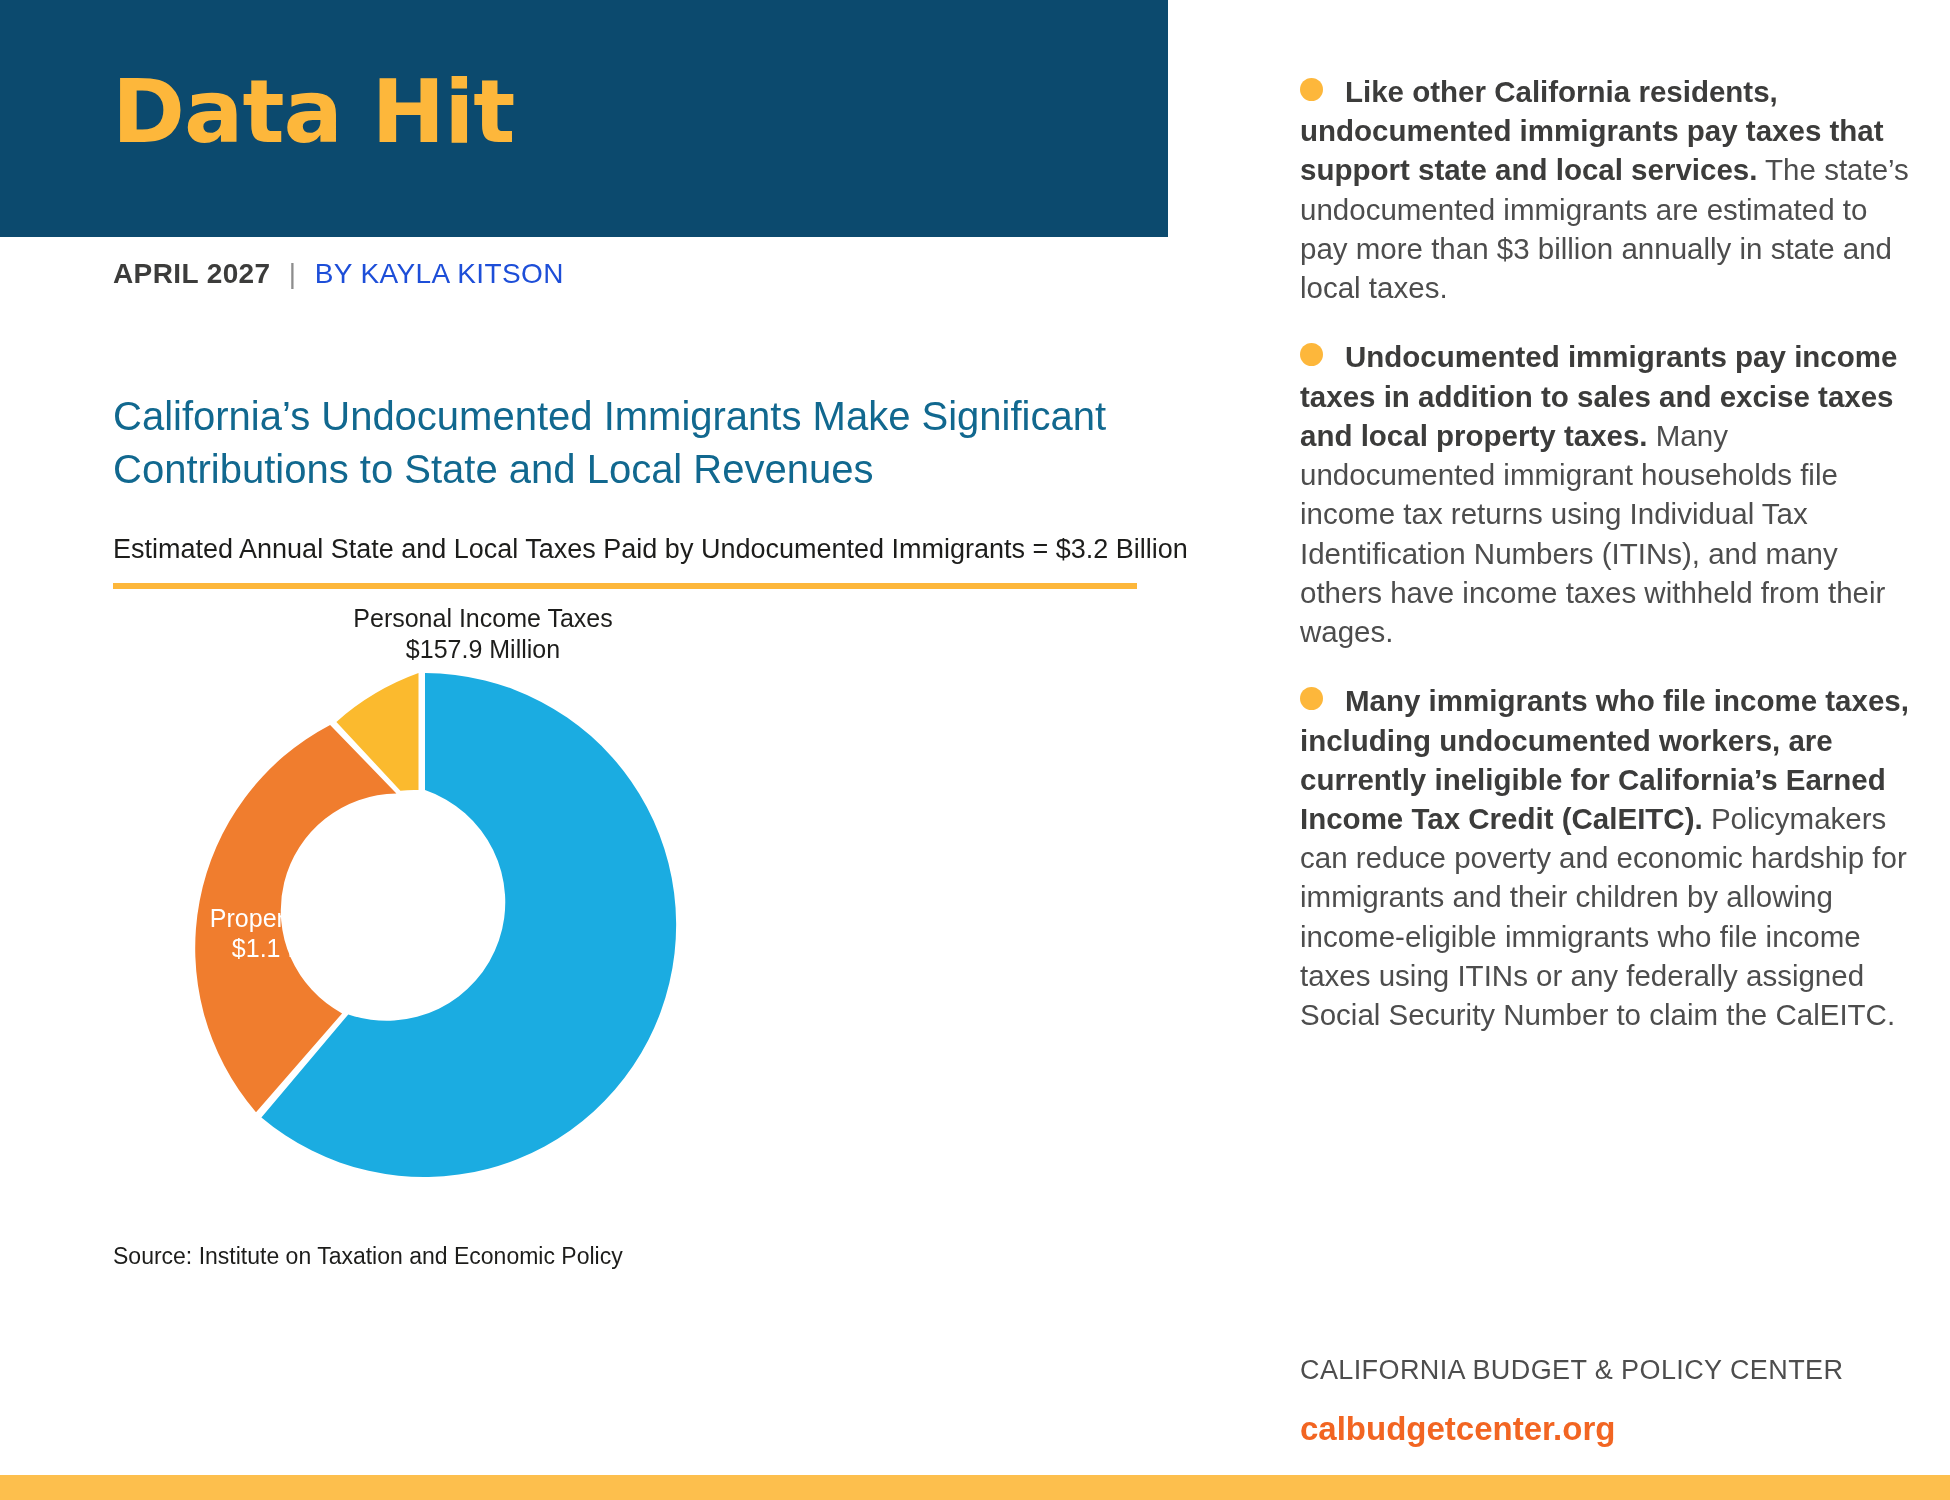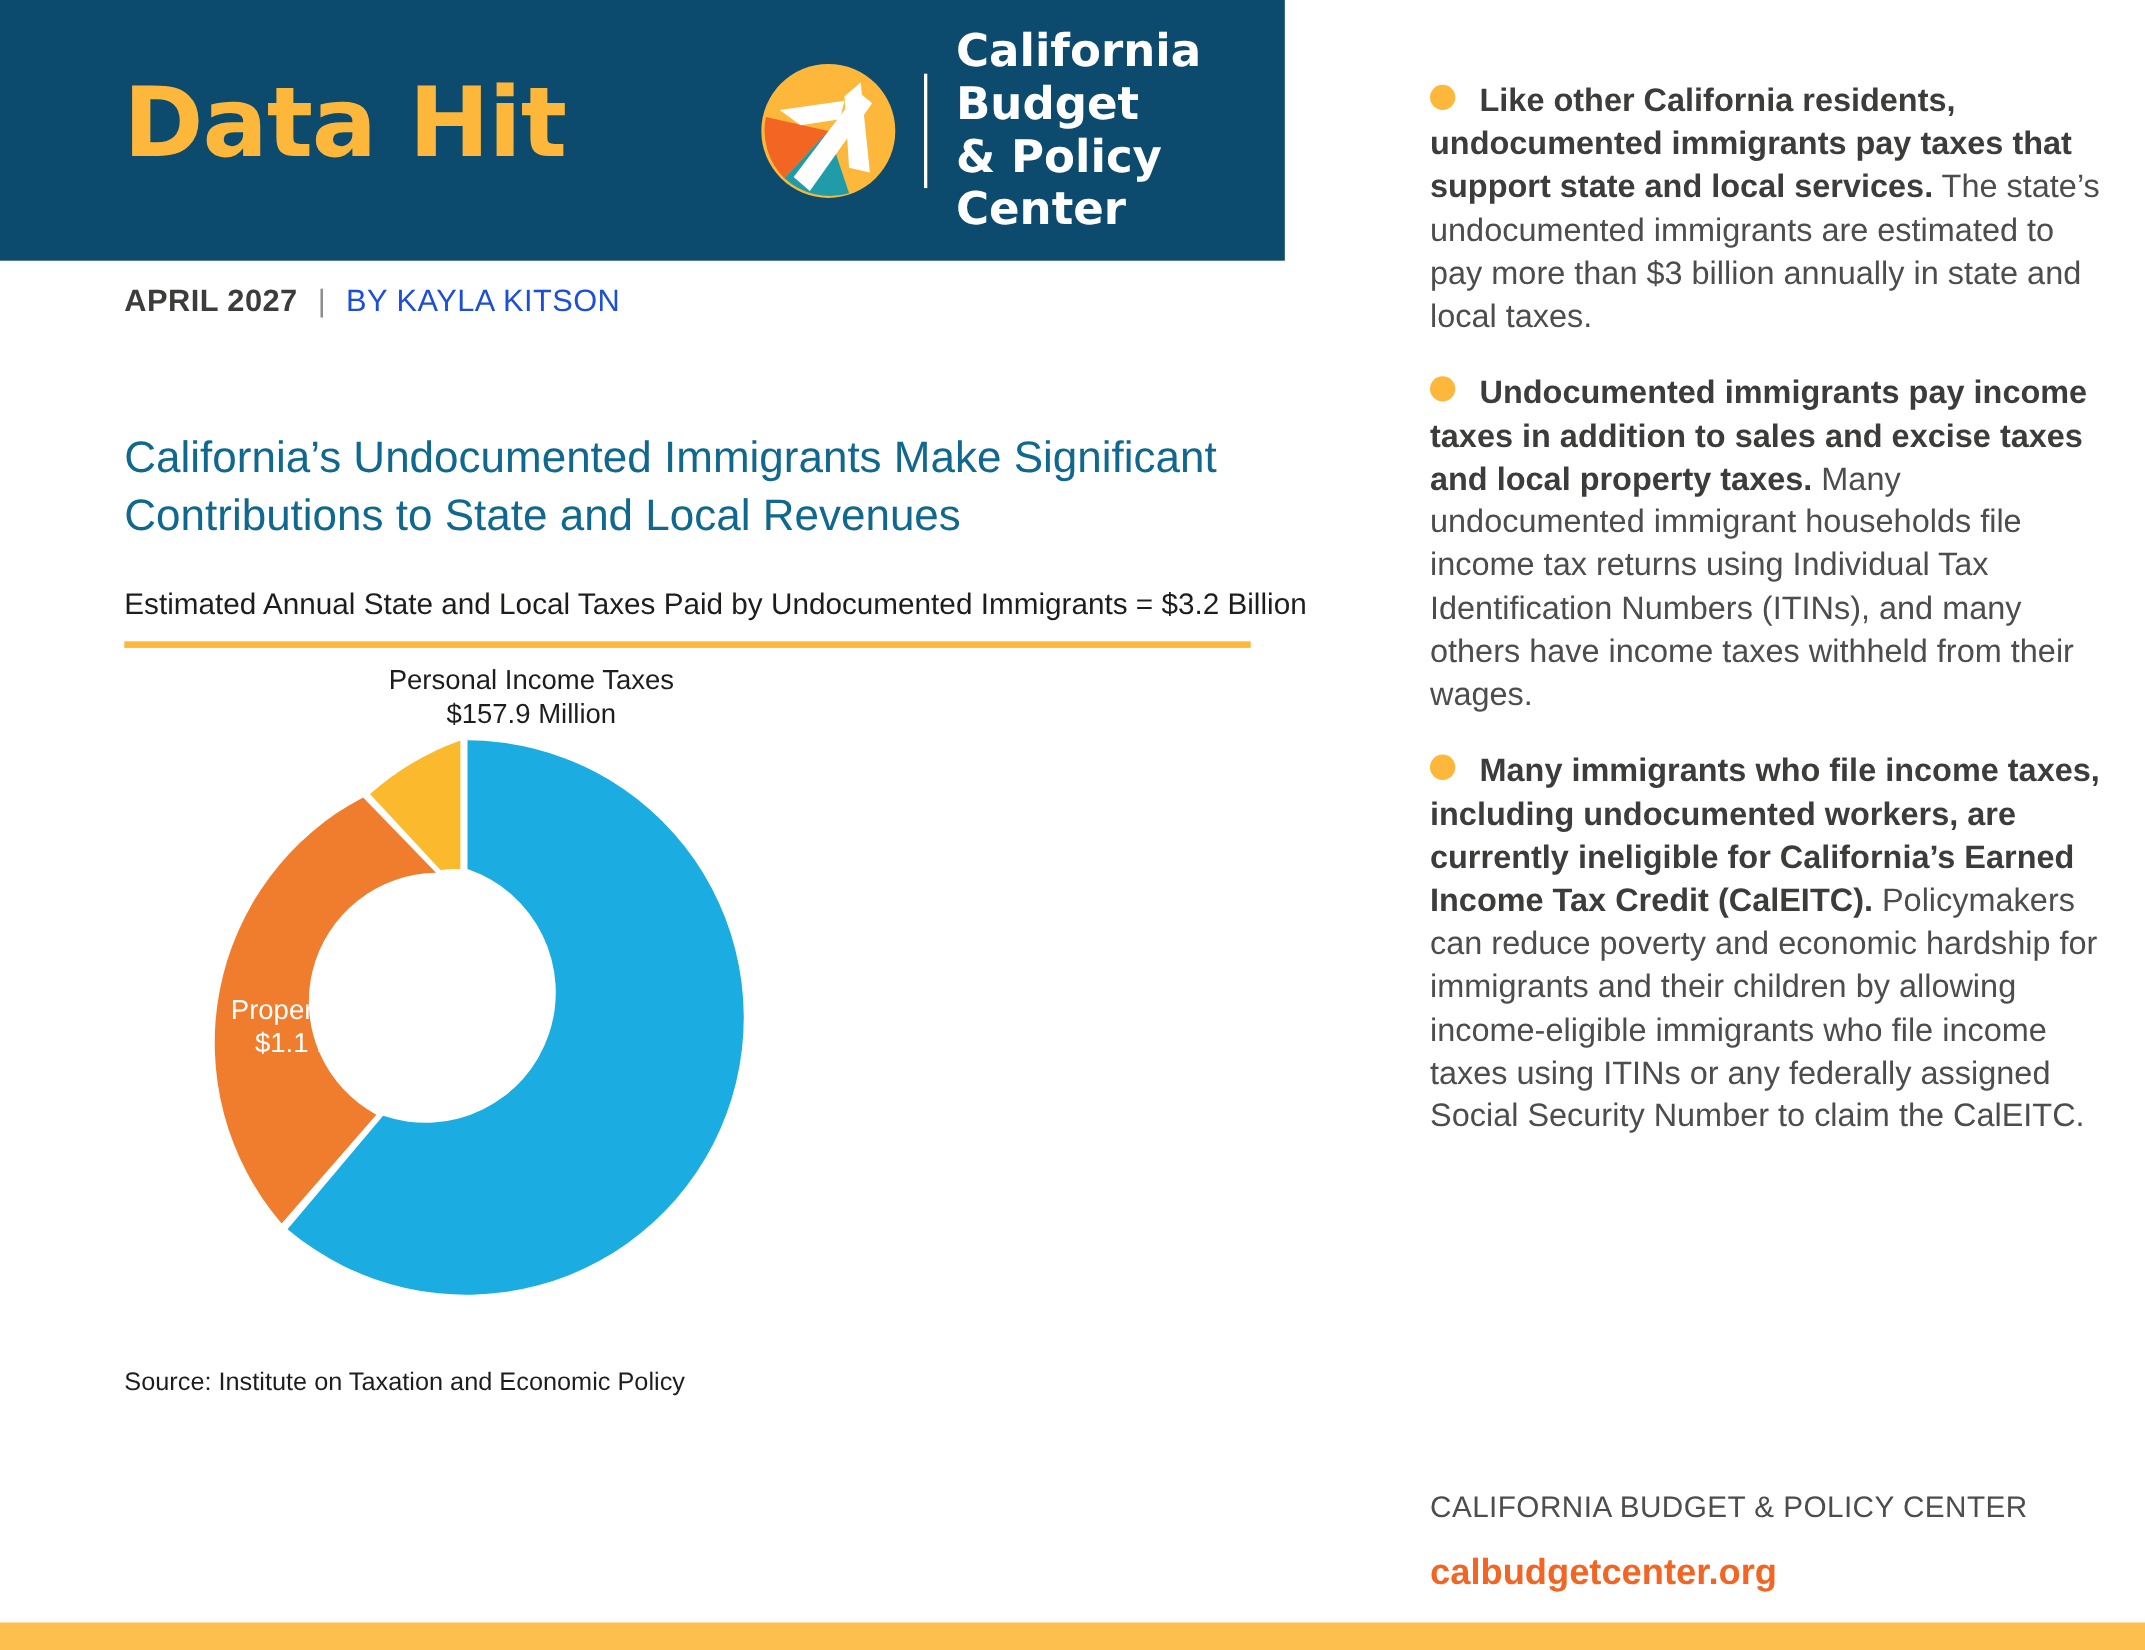--- a/index.html
+++ b/index.html
@@ -212,33 +212,20 @@
     height: 25px;
     background: #FDBF4D;
   }
 </style>
 </head>
 <body>
 
 <div class="header-bar">
   <div class="datahit-title">Data Hit</div>
 
-  <div class="logo-wrap">
-    <svg class="logo-mark" viewBox="0 0 120 120">
-      <circle cx="60" cy="60" r="58" fill="#FDB73B"></circle>
-      <path d="M60 60 L6 48 A58 58 0 0 0 22 101 Z" fill="#F26522"></path>
-      <path d="M60 60 L22 101 A58 58 0 0 0 78 114 Z" fill="#1F9CA8"></path>
-      <path d="M18 42 L74 34 L70 50 L36 55 Z" fill="#ffffff"></path>
-      <path d="M88 18 L96 96 L78 92 L74 30 Z" fill="#ffffff"></path>
-      <path d="M30 100 L86 26 L98 36 L44 112 Z" fill="#ffffff"></path>
-    </svg>
-    <div class="logo-divider"></div>
-    <div class="logo-text">California Budget
-&amp; Policy Center</div>
-  </div>
 </div>
 
 <div class="byline">
   <span class="b-date">APRIL 2027</span>
   <span class="b-sep">|</span>
   <span class="b-author">BY KAYLA KITSON</span>
 </div>
 
 <div class="chart-block">
   <h1 class="chart-title">California’s Undocumented Immigrants Make Significant Contributions to State and Local Revenues</h1>

